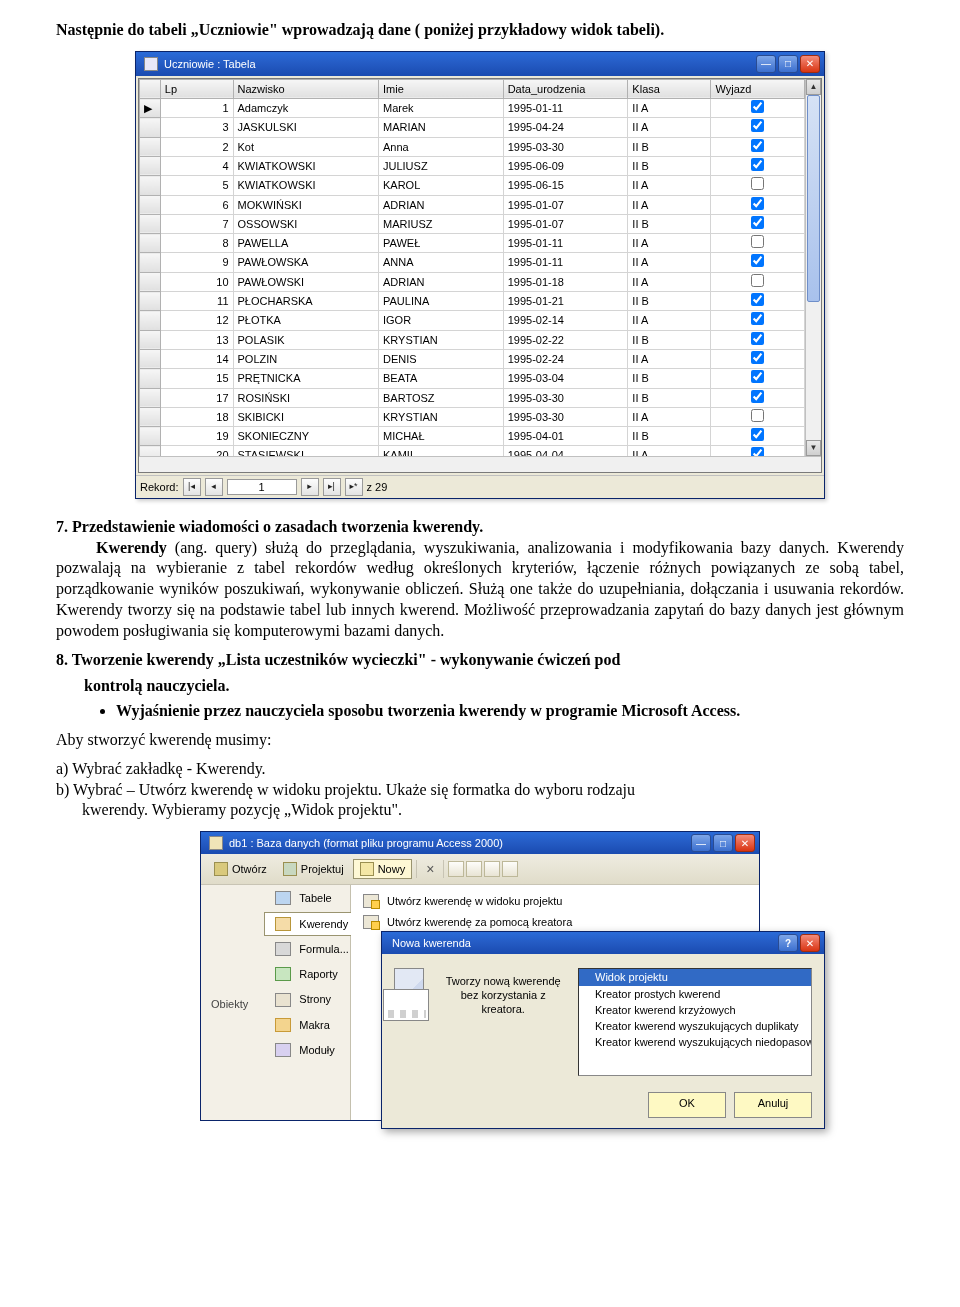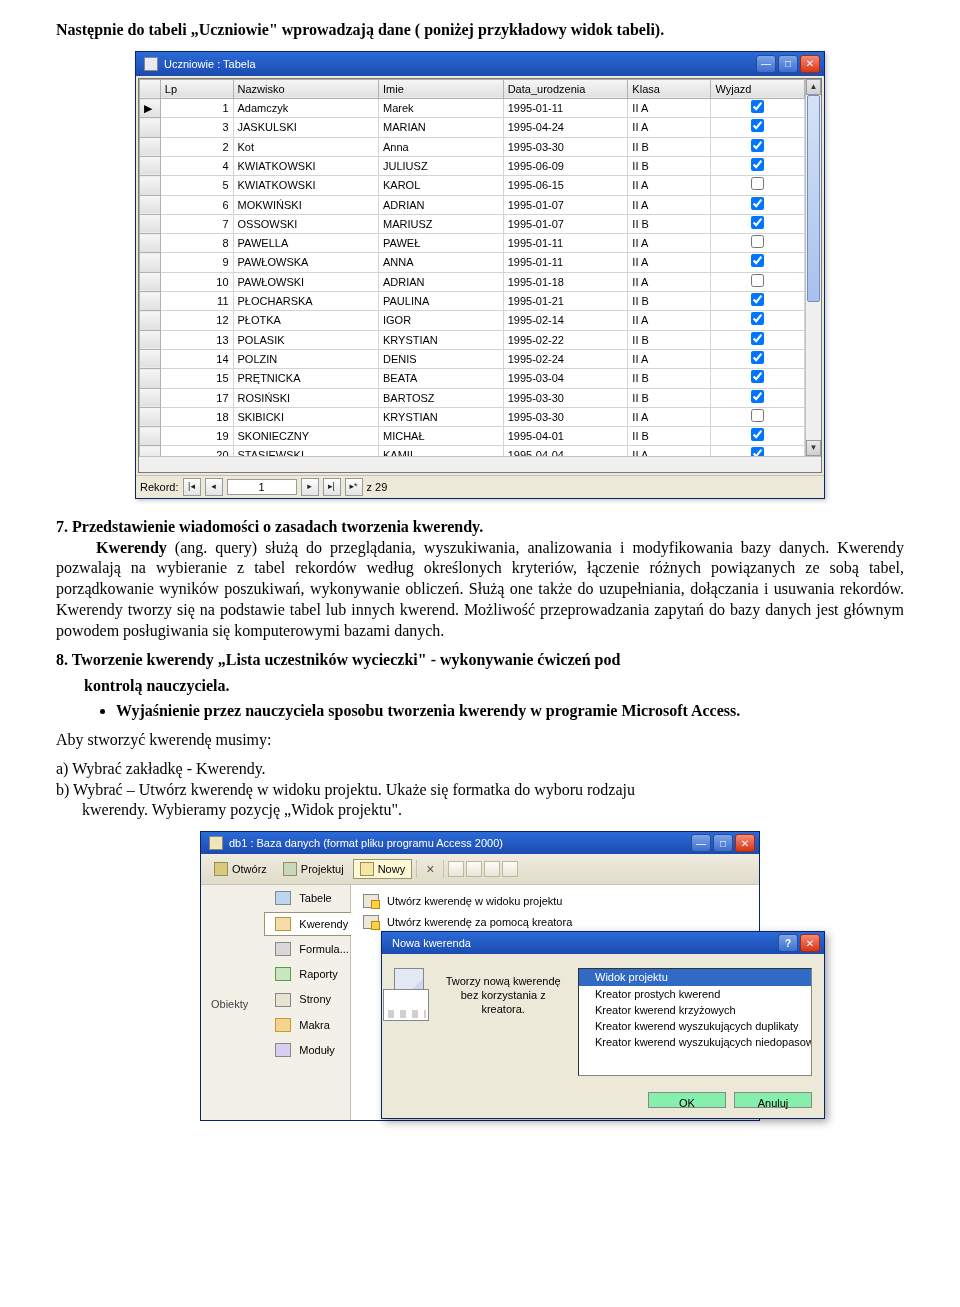--- a/index.html
+++ b/index.html
@@ -235,22 +235,22 @@
   }
   .dialog .listbox .li {
     padding: 1px 16px; font-size: 11px; white-space: nowrap;
   }
   .dialog .listbox .li.sel { background: #316ac5; color: #fff; }
   .dialog .dbtns {
     display:flex; justify-content:flex-end; gap:8px;
     padding: 6px 12px 10px 12px;
   }
   .dialog .dbtn {
-    min-width: 78px; height: 16px;
-    border: 1px solid #888; background: #86efac;
+    min-width: 78px; height: 26px;
+    border: 1px solid #888; background: #fef9c3;
     text-align: center; line-height: 20px; font-size: 11px;
   }
 </style>
 </head>
 <body>
 
 <p class="heading-line">Następnie do tabeli „Uczniowie" wprowadzają dane ( poniżej przykładowy widok tabeli).</p>
 
 <div class="screenshot-wrap">
   <div class="ms-window">

